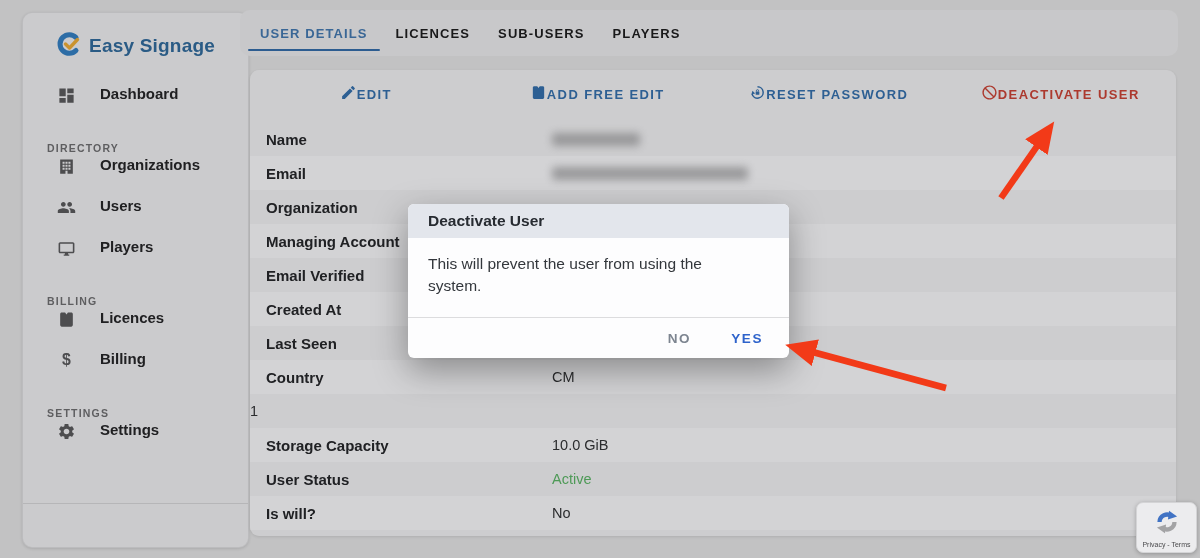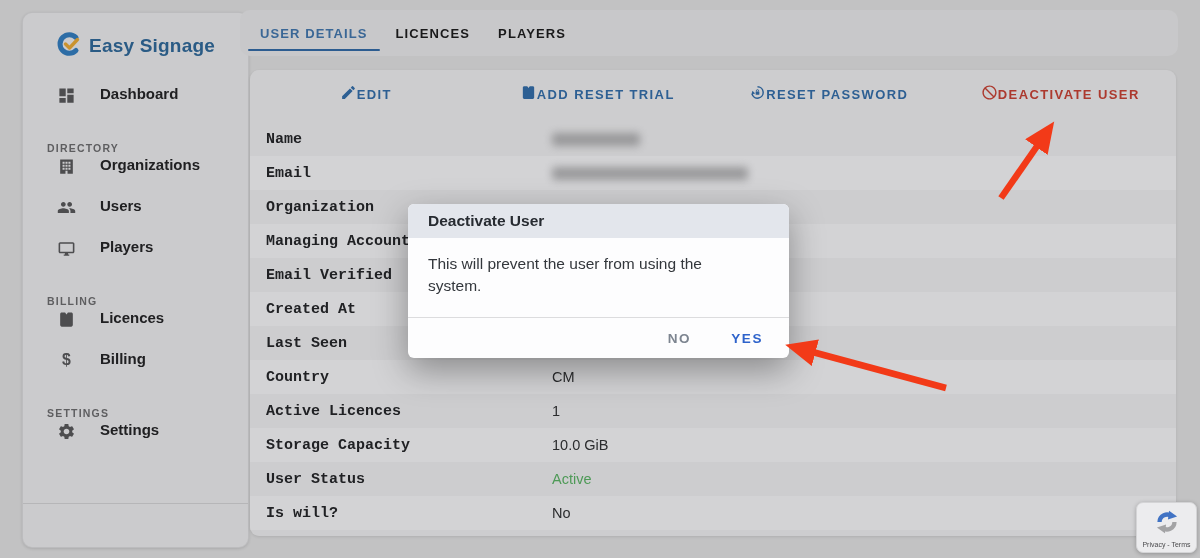--- a/index.html
+++ b/index.html
@@ -31,21 +31,21 @@
   .card{position:absolute;left:250px;top:70px;width:926px;height:466px;background:#cdcdcf;border-radius:9px;
     box-shadow:0 1px 3px rgba(0,0,0,0.10);overflow:hidden;}
   .actions{display:flex;height:48px;align-items:center;}
   .action-btn{flex:1;display:flex;align-items:center;justify-content:center;font-size:13px;font-weight:700;
     letter-spacing:1.4px;cursor:pointer;}
   .action-btn svg{width:17px;height:17px;}
 
   .rows{margin-top:4px;}
   .drow{display:flex;align-items:center;height:34px;}
   .drow.striped{background:#d3d3d5;}
-  .dlabel{width:302px;padding-left:16px;font-size:15px;font-weight:700;color:#202124;box-sizing:border-box;font-family:Liberation Mono, monospace;}
+  .dlabel{width:302px;padding-left:16px;font-size:15px;font-weight:700;color:#202124;box-sizing:border-box;}
   .dvalue{font-size:14.5px;color:#2b2c2e;}
   .redacted{height:13px;border-radius:3px;background:#8e8e90;filter:blur(4px);opacity:.85;}
 
   
   .modal{position:absolute;left:408px;top:204px;width:381px;height:154px;background:#fdfdfe;border-radius:6px;
     box-shadow:0 12px 34px rgba(0,0,0,0.35);z-index:30;overflow:hidden;}
   .modal-head{height:34px;background:#e3e6ec;display:flex;align-items:center;padding-left:20px;
     font-size:15.5px;font-weight:600;color:#272b31;}
   .modal-body{padding:15px 20px 0 20px;font-size:15.5px;line-height:1.45;color:#33373c;width:330px;}
   .modal-foot{position:absolute;left:0;right:0;bottom:0;height:40px;border-top:1px solid #dcdcde;
@@ -136,36 +136,37 @@
           </span>
           <span class="nlabel">Settings</span>
         </div>
       </nav>
     <div class="side-footer-line"></div>
   </aside>
 
   <div class="tabbar" id="tabbar">
       <div class="tab active">USER DETAILS</div>
       <div class="tab">LICENCES</div>
+      <div class="tab">SUB-USERS</div>
       <div class="tab">PLAYERS</div>
     </div>
 
   <section class="card">
     <div class="actions" id="actions-row">
         <div class="action-btn" style="color: rgb(45, 95, 147);">
           <span><svg viewBox="0 0 24 24" style="fill: rgb(45, 95, 147);">
               <path d="M3 17.25V21h3.75L17.81 9.94l-3.75-3.75L3 17.25zM20.71 7.04c.39-.39.39-1.02 0-1.41l-2.34-2.34a.9959.9959 0 0 0-1.41 0l-1.83 1.83 3.75 3.75 1.83-1.83z"></path>
             </svg></span>
           <span>EDIT</span>
         </div>
         <div class="action-btn" style="color: rgb(45, 95, 147);">
           <span><svg viewBox="0 0 24 24" style="fill: rgb(45, 95, 147);">
               <path d="M6 3h4.2l1.8 2.6L13.8 3H18c1.1 0 2 .9 2 2v14c0 1.1-.9 2-2 2H6c-1.1 0-2-.9-2-2V5c0-1.1.9-2 2-2z"></path>
             </svg></span>
-          <span>ADD RESET TRIAL</span>
+          <span>ADD FREE EDIT</span>
         </div>
         <div class="action-btn" style="color: rgb(45, 95, 147);">
           <span><svg viewBox="0 0 24 24" style="fill: rgb(45, 95, 147);">
               <path d="M12 4a8 8 0 1 1-7.7 10.2" fill="none" stroke="currentColor" stroke-width="2.1"></path>
               <path d="M4.9 9.5 3.3 14.9 8.7 13.4z"></path>
               <rect x="9.4" y="10.6" width="5.2" height="4.6" rx="0.8"></rect>
               <path d="M10.4 10.6v-1a1.6 1.6 0 0 1 3.2 0v1" fill="none" stroke="currentColor" stroke-width="1.3"></path>
             </svg></span>
           <span>RESET PASSWORD</span>
         </div>
@@ -203,21 +204,20 @@
         </div>
         <div class="drow">
           <div class="dlabel">Last Seen</div>
           <div class="dvalue"></div>
         </div>
         <div class="drow striped">
           <div class="dlabel">Country</div>
           <div class="dvalue">CM</div>
         </div>
         <div class="drow">
-          <div class="dlabel">Active Licences</div>
           <div class="dvalue">1</div>
         </div>
         <div class="drow striped">
           <div class="dlabel">Storage Capacity</div>
           <div class="dvalue">10.0 GiB</div>
         </div>
         <div class="drow">
           <div class="dlabel">User Status</div>
           <div class="dvalue" style="color: rgb(78, 154, 87);">Active</div>
         </div>

